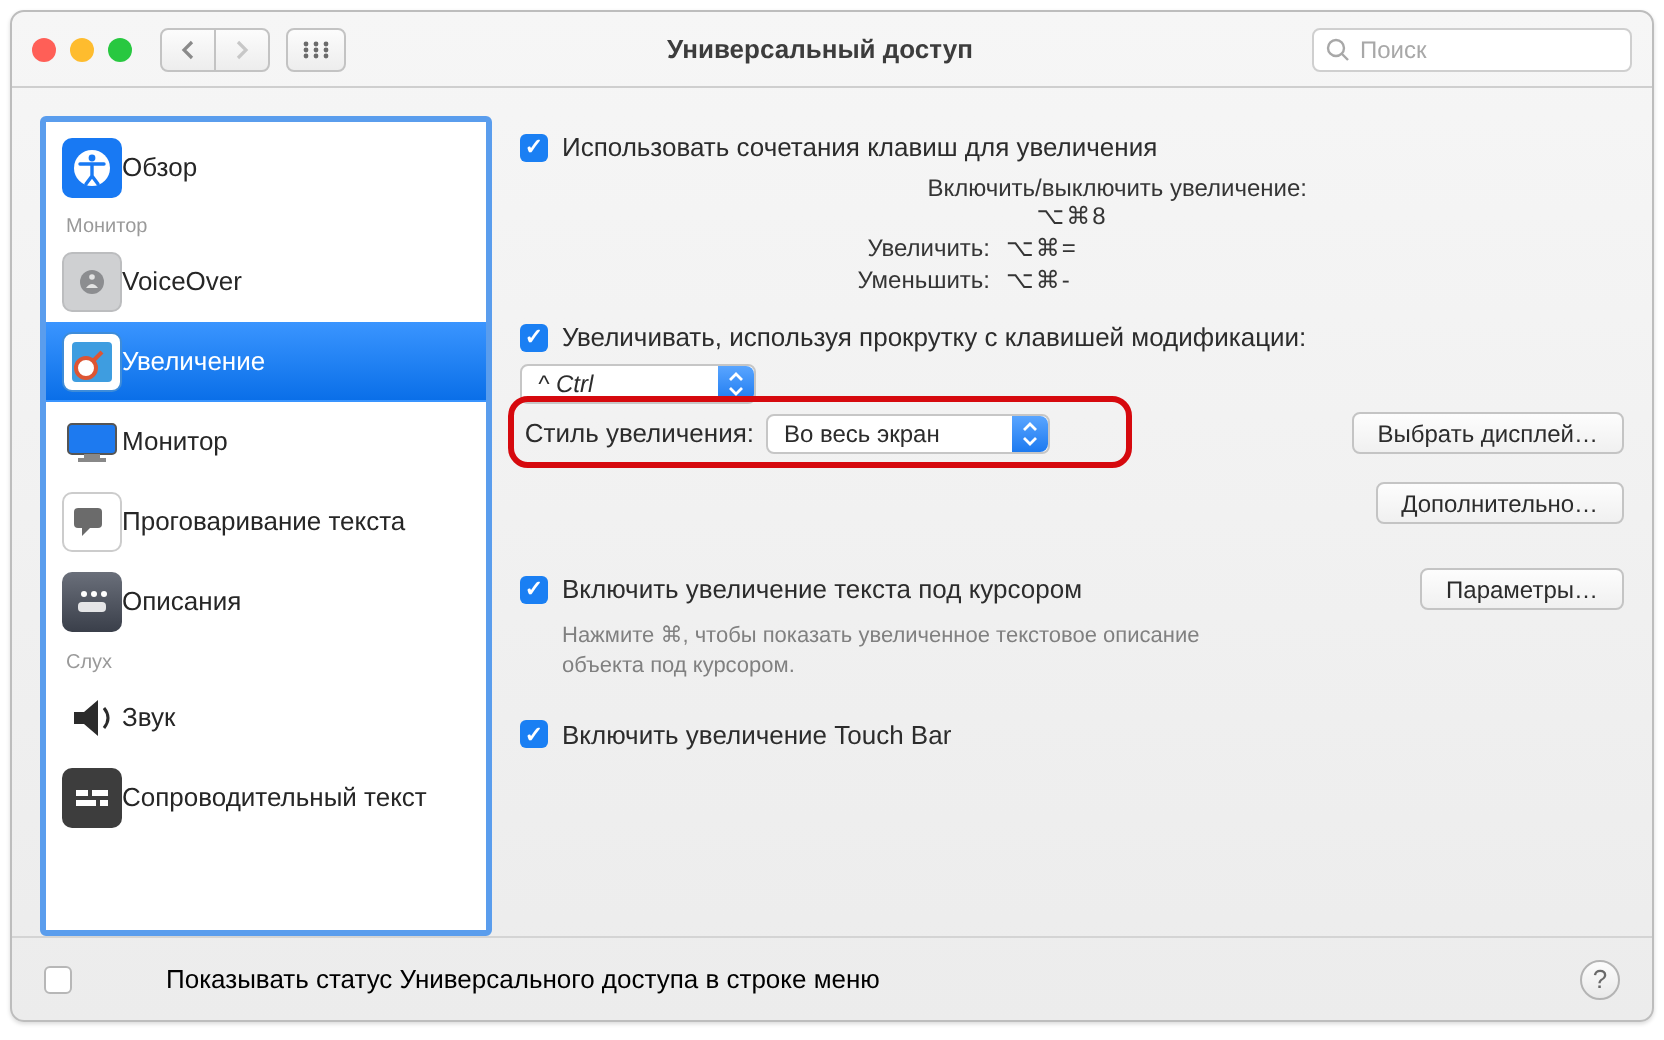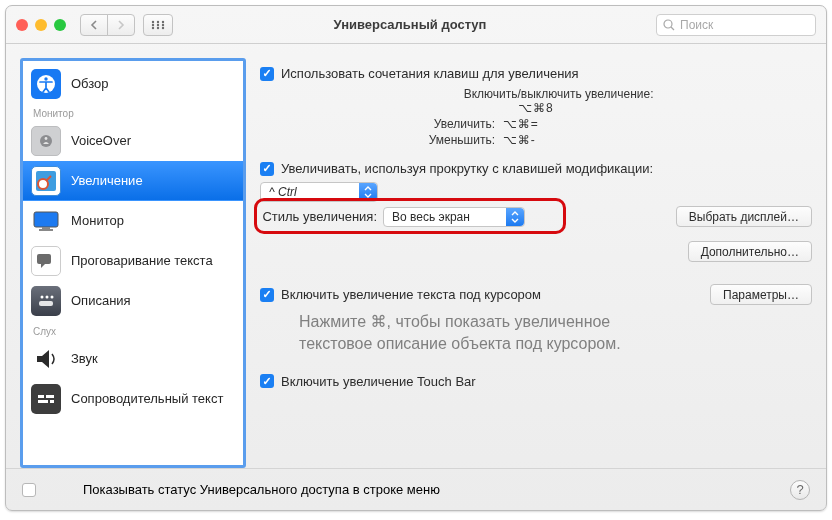--- a/index.html
+++ b/index.html
@@ -13,38 +13,38 @@
 .navbtn { width: 28px; height: 22px; background: linear-gradient(#fcfcfc,#ededed); border: 1px solid #c3c3c3; display: flex; align-items: center; justify-content: center; color: #8a8a8a; font-size: 13px; }
 .navbtn:first-child { border-radius: 4px 0 0 4px; }
 .navbtn:last-child { border-radius: 0 4px 4px 0; margin-left: -1px; }
 .gridbtn { width: 30px; height: 22px; margin-left: 8px; border: 1px solid #c3c3c3; border-radius: 4px; background: linear-gradient(#fcfcfc,#ededed); display: flex; align-items: center; justify-content: center; }
 .window-title { position: absolute; left: 0; right: 12px; text-align: center; font-size: 13px; font-weight: 600; color: #3c3c3c; pointer-events: none; }
 .search-wrap { margin-left: auto; width: 160px; height: 22px; border: 1px solid #cfcfcf; border-radius: 4px; background: #fff; display: flex; align-items: center; padding: 4px 6px; color: #a8a8a8; font-size: 12px; gap: 5px; }
 .body { flex: 1; display: flex; flex-direction: column; }
 .columns { display: flex; padding: 14px 14px 0 14px; gap: 14px; flex: 1; }
 .sidebar { width: 226px; border: 3px solid #5a9ded; border-radius: 3px; background: #fff; display: flex; flex-direction: column; padding-top: 0; }
 .section-title { font-size: 10px; color: #9a9a9a; padding: 5px 10px 2px; }
-.sbitem { display: flex; align-items: center; height: 40px; padding: 0 8px; gap: 10px; font-size: 13px; color: #262626; border-bottom: 1px solid transparent; }
+.sbitem { display: flex; align-items: center; height: 40px; padding: 0 8px; font-size: 13px; color: #262626; border-bottom: 1px solid transparent; }
 .sbitem.first { height: 38px; margin-top: 4px; }
 .sbitem.selected { background: linear-gradient(#3a95ff,#0a6fe8); color: #fff; }
 .sbicon { width: 30px; height: 30px; border-radius: 5px; background: #d7d7d7; display: flex; align-items: center; justify-content: center; flex-shrink: 0; }
 .content { flex: 1; font-size: 13px; color: #2c2c2c; padding-top: 8px; }
 .row { display: flex; align-items: center; margin-bottom: 6px; }
 .cbx { width: 14px; height: 14px; border-radius: 3px; margin-right: 7px; flex-shrink: 0; display: flex; align-items: center; justify-content: center; }
 .cbx.on { background: #1a7ff3; }
 .cbx.off { background: #fff; border: 1px solid #b7b7b7; }
 .cbx.on::after { content: "✓"; color: #fff; font-size: 11px; font-weight: bold; }
 .kvlabel { text-align: right; width: 235px; font-size: 12px; color: #353535; }
 .kvval { font-size: 12px; color: #353535; font-family: "Lucida Grande", Arial; letter-spacing: 1px; }
 .macselect { position: relative; height: 20px; border: 1px solid #c6c6c6; border-radius: 4px; background: #fff; font-size: 12px; display: flex; align-items: center; padding: 0 24px 0 8px; }
 .select-cap { position: absolute; right: 0; top: 0; bottom: 0; width: 18px; background: linear-gradient(#59a5ff,#1d7af0); border-radius: 0 4px 4px 0; display: flex; align-items: center; justify-content: center; }
 .select-cap svg { display: block; }
 .highlight { position: absolute; border: 3px solid #d6090e; border-radius: 10px; pointer-events: none; }
 .macbutton { height: 21px; padding: 0 12px; border: 1px solid #c4c4c4; border-radius: 4px; background: linear-gradient(#fdfdfd,#f0f0f0); font-size: 12px; display: inline-flex; align-items: center; }
-.hint { font-size: 16px; color: #808080; margin-left: 39px; line-height: 1.4; }
+.hint { font-size: 11px; color: #808080; margin-left: 21px; line-height: 1.4; }
 .footer { border-top: 1px solid #d4d4d4; height: 42px; display: flex; align-items: center; padding: 0 16px; }
 .help { margin-left: auto; width: 20px; height: 20px; border: 1px solid #b4b4b4; border-radius: 50%; display: flex; align-items: center; justify-content: center; color: #6a6a6a; font-size: 13px; background: linear-gradient(#fcfcfc,#e9e9e9); }
 </style>
 </head>
 <body>
 
 <div class="window">
   <div class="titlebar">
     <div class="traffic">
       <div class="tl red"></div>

